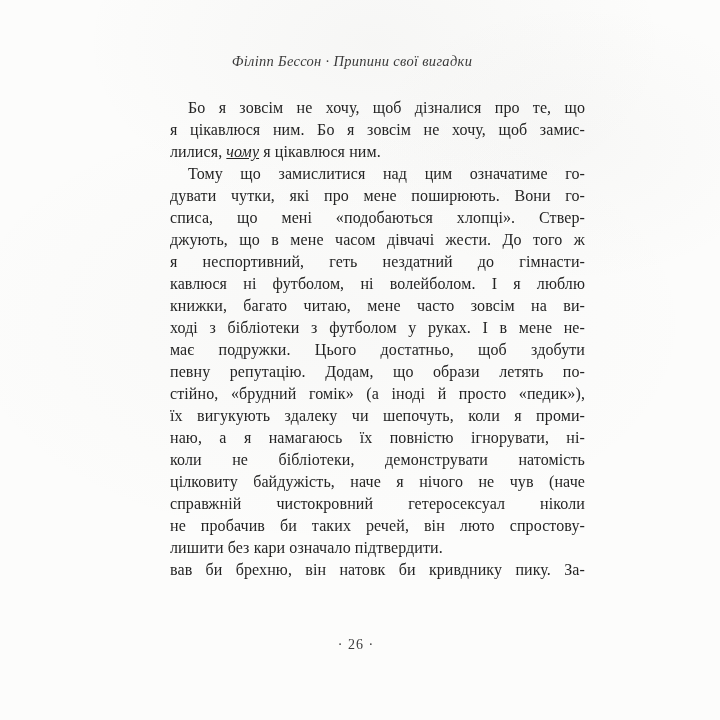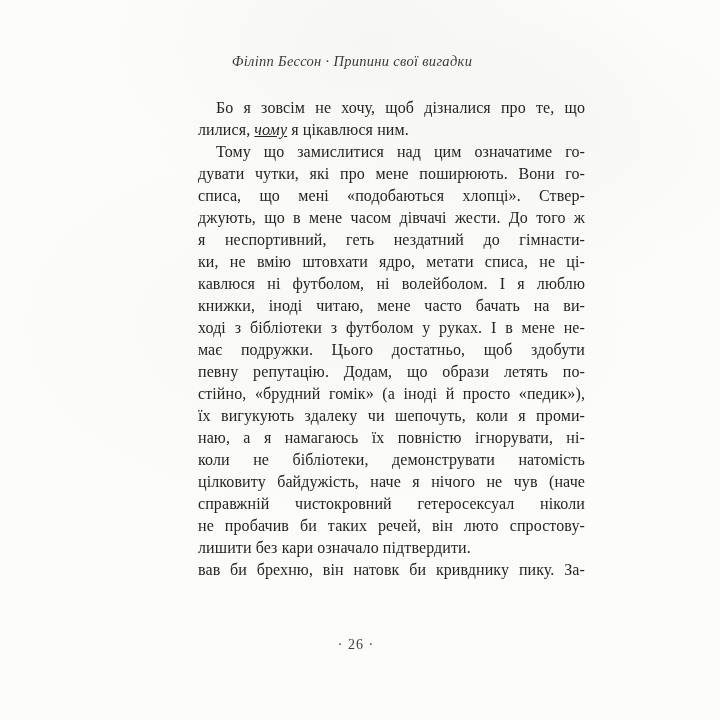--- a/index.html
+++ b/index.html
@@ -37,21 +37,20 @@
     font-size: 16px;
     line-height: 22px;
     color: #242424;
     letter-spacing: 0.1px;
   }
   .text-line {
     height: 22px;
     text-align: justify;
     text-align-last: justify;
     white-space: nowrap;
-    margin-left: 28px;
   }
   .text-line.para-end {
     text-align-last: left;
   }
   .text-line.para-start {
     text-indent: 18px;
   }
   .text-line em {
     font-style: italic;
     text-decoration: underline;
@@ -69,29 +68,29 @@
 </style>
 </head>
 <body>
 
 <div class="book-page">
 
   <div class="running-header">Філіпп Бессон · Припини свої вигадки</div>
 
   <div class="body-text">
       <div class="text-line para-start">Бо я зовсім не хочу, щоб дізналися про те, що</div>
+      <div class="text-line">я цікавлюся ним. Бо я зовсім не хочу, щоб замис-</div>
       <div class="text-line para-end">лилися, <em>чому</em> я цікавлюся ним.</div>
       <div class="text-line para-start">Тому що замислитися над цим означатиме го-</div>
       <div class="text-line">дувати чутки, які про мене поширюють. Вони го-</div>
       <div class="text-line">списа, що мені «подобаються хлопці». Ствер-</div>
       <div class="text-line">джують, що в мене часом дівчачі жести. До того ж</div>
       <div class="text-line">я неспортивний, геть нездатний до гімнасти-</div>
-      <div class="text-line">ки, не вмію штовхати ядро, метати списа, не ці-</div>
       <div class="text-line">кавлюся ні футболом, ні волейболом. І я люблю</div>
-      <div class="text-line">книжки, іноді читаю, мене часто бачать на ви-</div>
+      <div class="text-line">книжки, багато читаю, мене часто зовсім на ви-</div>
       <div class="text-line">ході з бібліотеки з футболом у руках. І в мене не-</div>
       <div class="text-line">має подружки. Цього достатньо, щоб здобути</div>
       <div class="text-line">певну репутацію. Додам, що образи летять по-</div>
       <div class="text-line">стійно, «брудний гомік» (а іноді й просто «педик»),</div>
       <div class="text-line">їх вигукують здалеку чи шепочуть, коли я проми-</div>
       <div class="text-line">наю, а я намагаюсь їх повністю ігнорувати, ні-</div>
       <div class="text-line">коли не бібліотеки, демонструвати натомість</div>
       <div class="text-line">цілковиту байдужість, наче я нічого не чув (наче</div>
       <div class="text-line">справжній чистокровний гетеросексуал ніколи</div>
       <div class="text-line">не пробачив би таких речей, він люто спростову-</div>

